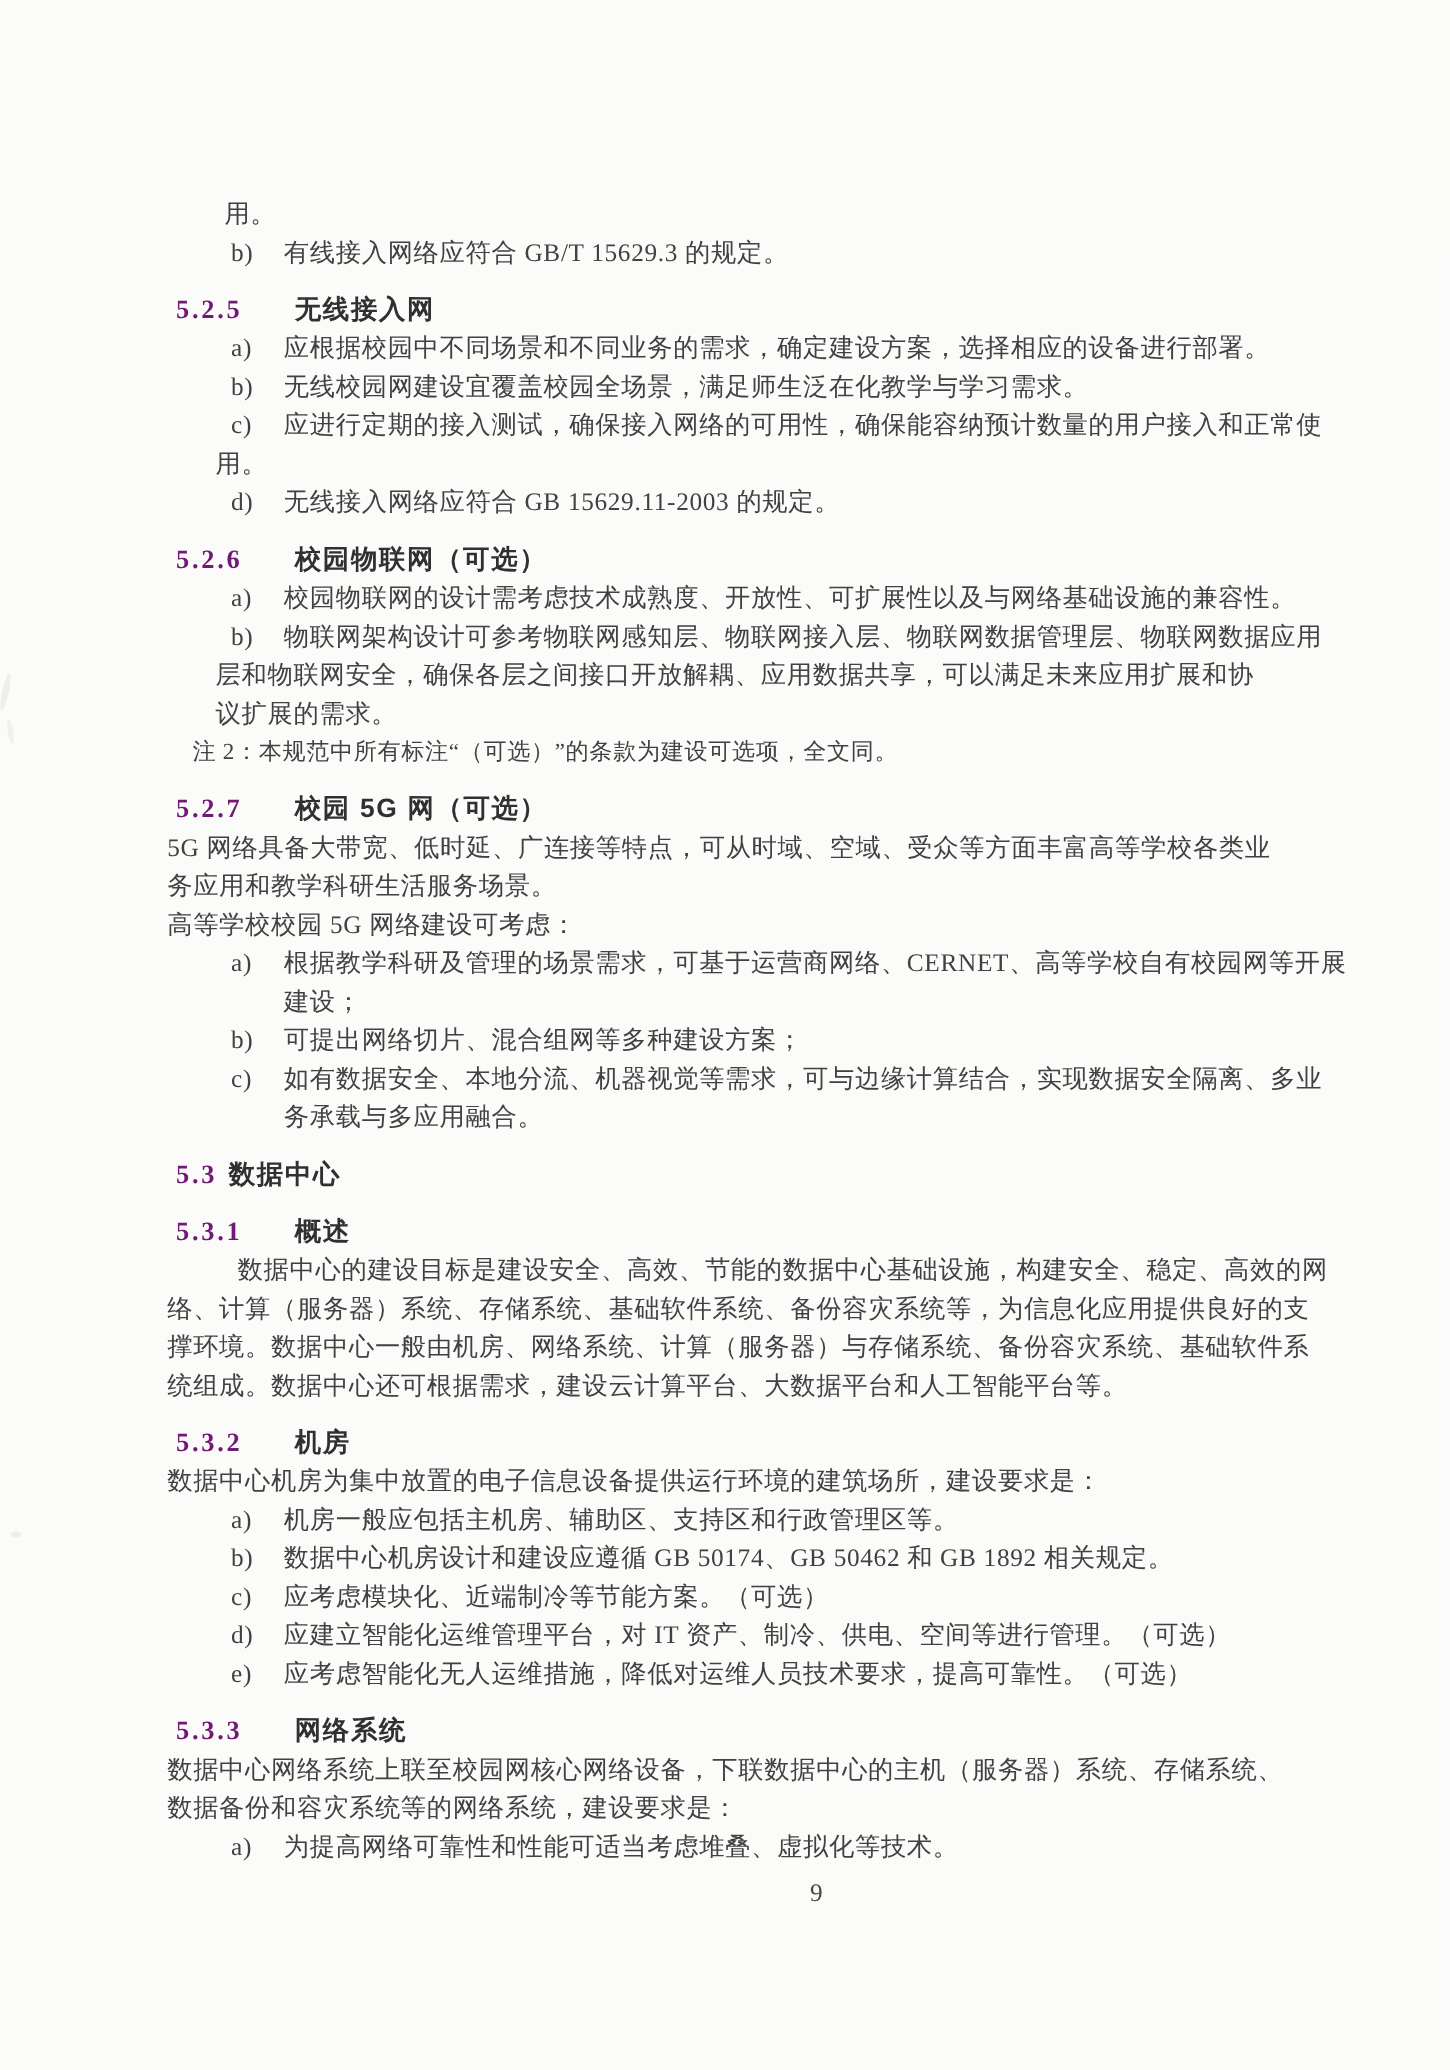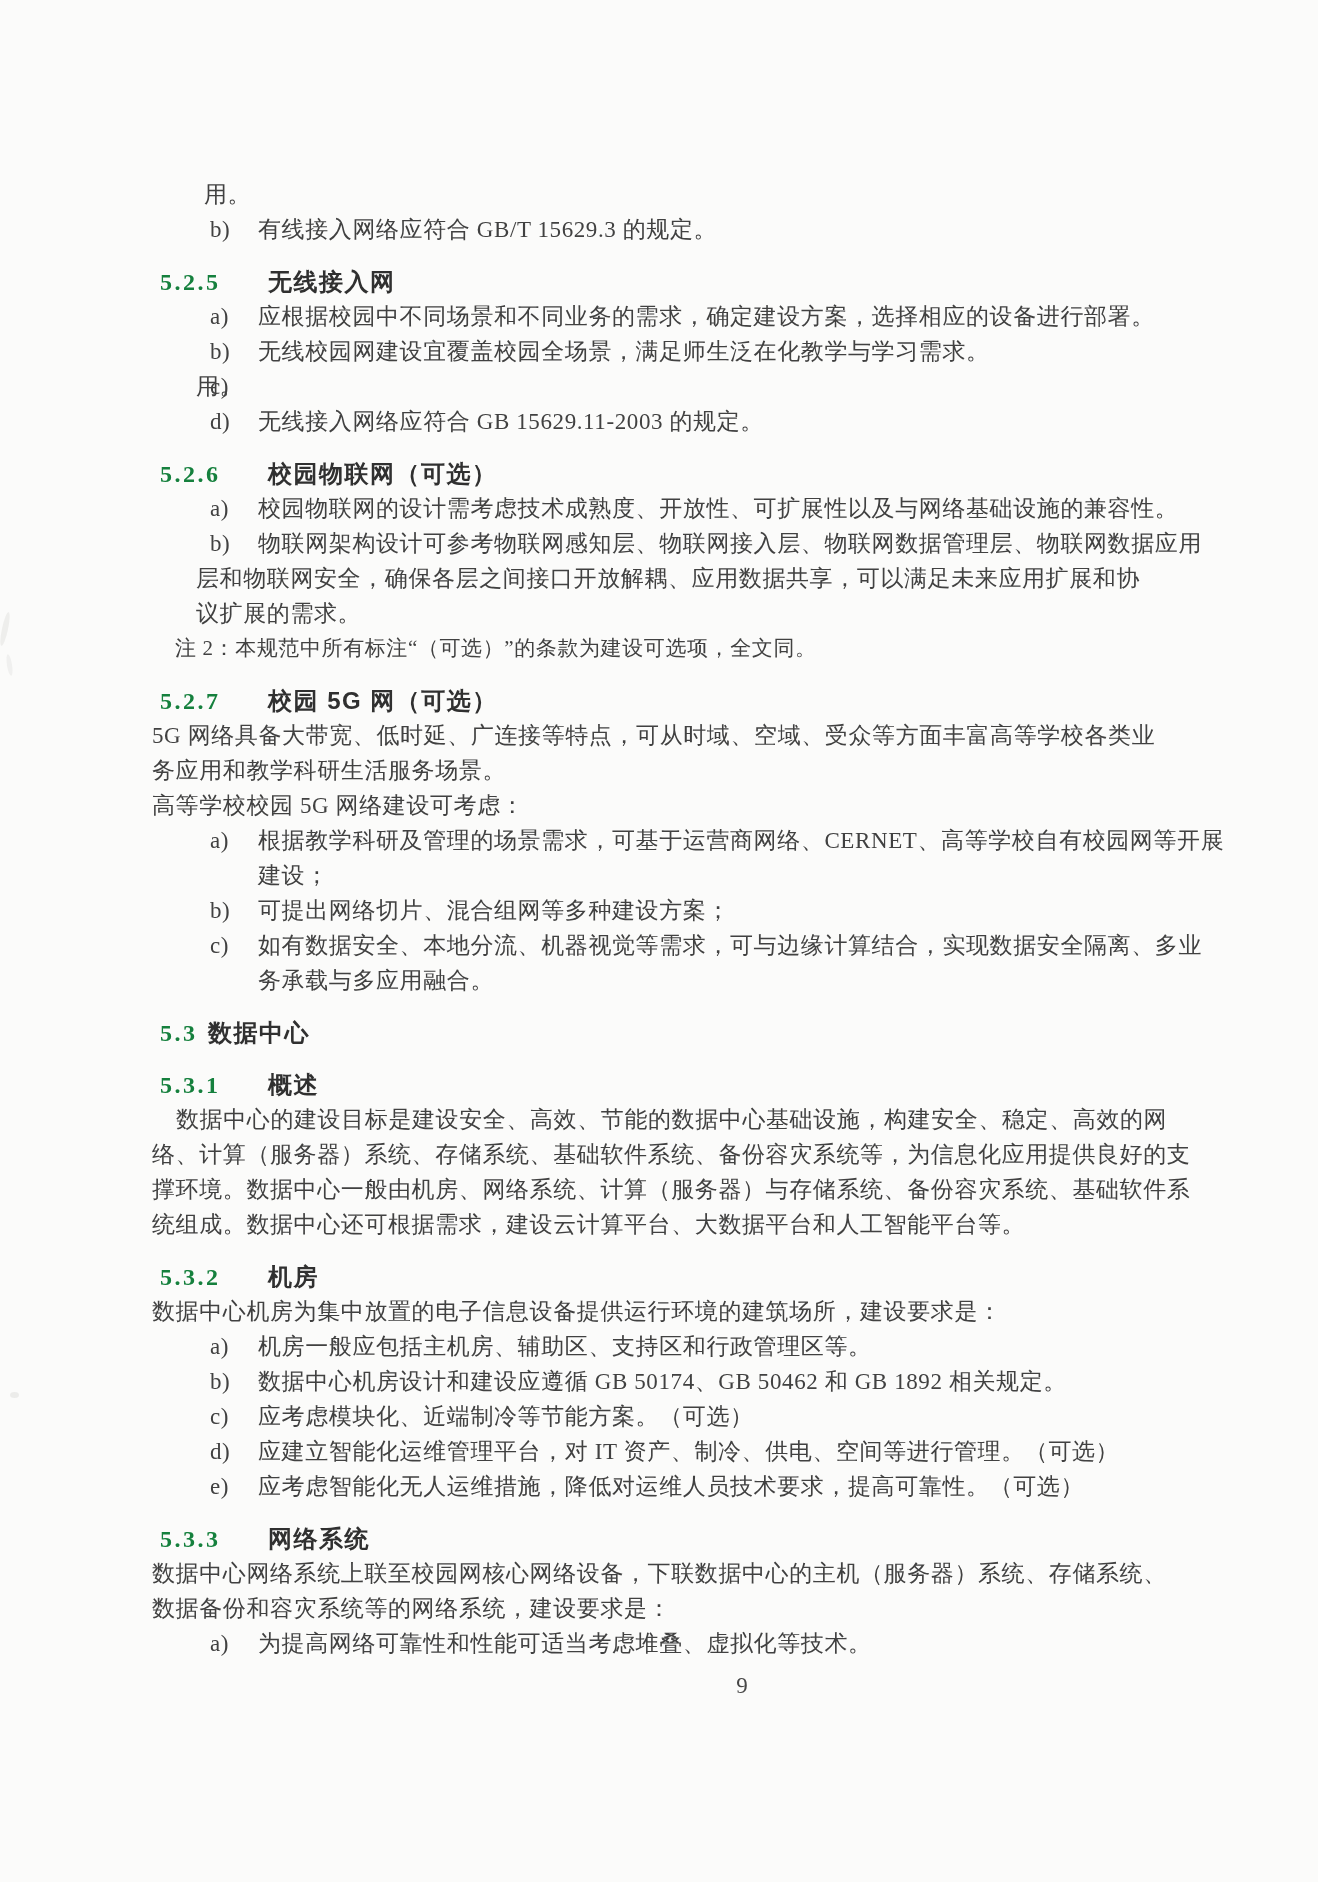--- a/index.html
+++ b/index.html
@@ -40,39 +40,39 @@
     position: absolute;
     left: 58px;
     top: 0;
     height: 35px;
     line-height: 35px;
   }
   
   .out  { margin-left: -62px; }
   
   .ml52 { margin-left: 52px; }
-  .ml48 { margin-left: 24px; }
+  .ml48 { margin-left: 64px; }
   .ml23 { margin-left: 23px; }
   .ml15 { }
 
   .heading {
     margin-top: 17px;
     height: 35px;
     line-height: 35px;
     white-space: nowrap;
     color: #303030;
     padding-left: 8px;
   }
   .heading .num {
     display: inline-block;
     font-family: "Liberation Serif", "DejaVu Serif", serif;
     font-weight: 600;
     font-size: 24px;
     letter-spacing: 2.5px;
-    color: #15803d;
+    color: #701a75;
   }
   .h3 .num { width: 108px; }
   .h2 .num { width: 48px; }
   .heading .ttl {
     font-family: "Liberation Sans", "DejaVu Sans", sans-serif;
     font-weight: 700;
     font-size: 24px;
     letter-spacing: 1.5px;
   }
 
@@ -117,20 +117,21 @@
     <div class="li">
       <span class="mk">a)</span>
       <div class="ln">应根据校园中不同场景和不同业务的需求，确定建设方案，选择相应的设备进行部署。</div>
     </div>
     <div class="li">
       <span class="mk">b)</span>
       <div class="ln">无线校园网建设宜覆盖校园全场景，满足师生泛在化教学与学习需求。</div>
     </div>
     <div class="li">
       <span class="mk">c)</span>
+      <div class="ln">应进行定期的接入测试，确保接入网络的可用性，确保能容纳预计数量的用户接入和正常使</div>
       <div class="ln out">用。</div>
     </div>
     <div class="li">
       <span class="mk">d)</span>
       <div class="ln">无线接入网络应符合 GB 15629.11-2003 的规定。</div>
     </div>
 
     <div class="heading h3">
       <span class="num">5.2.6</span><span class="ttl">校园物联网（可选）</span>
     </div>

